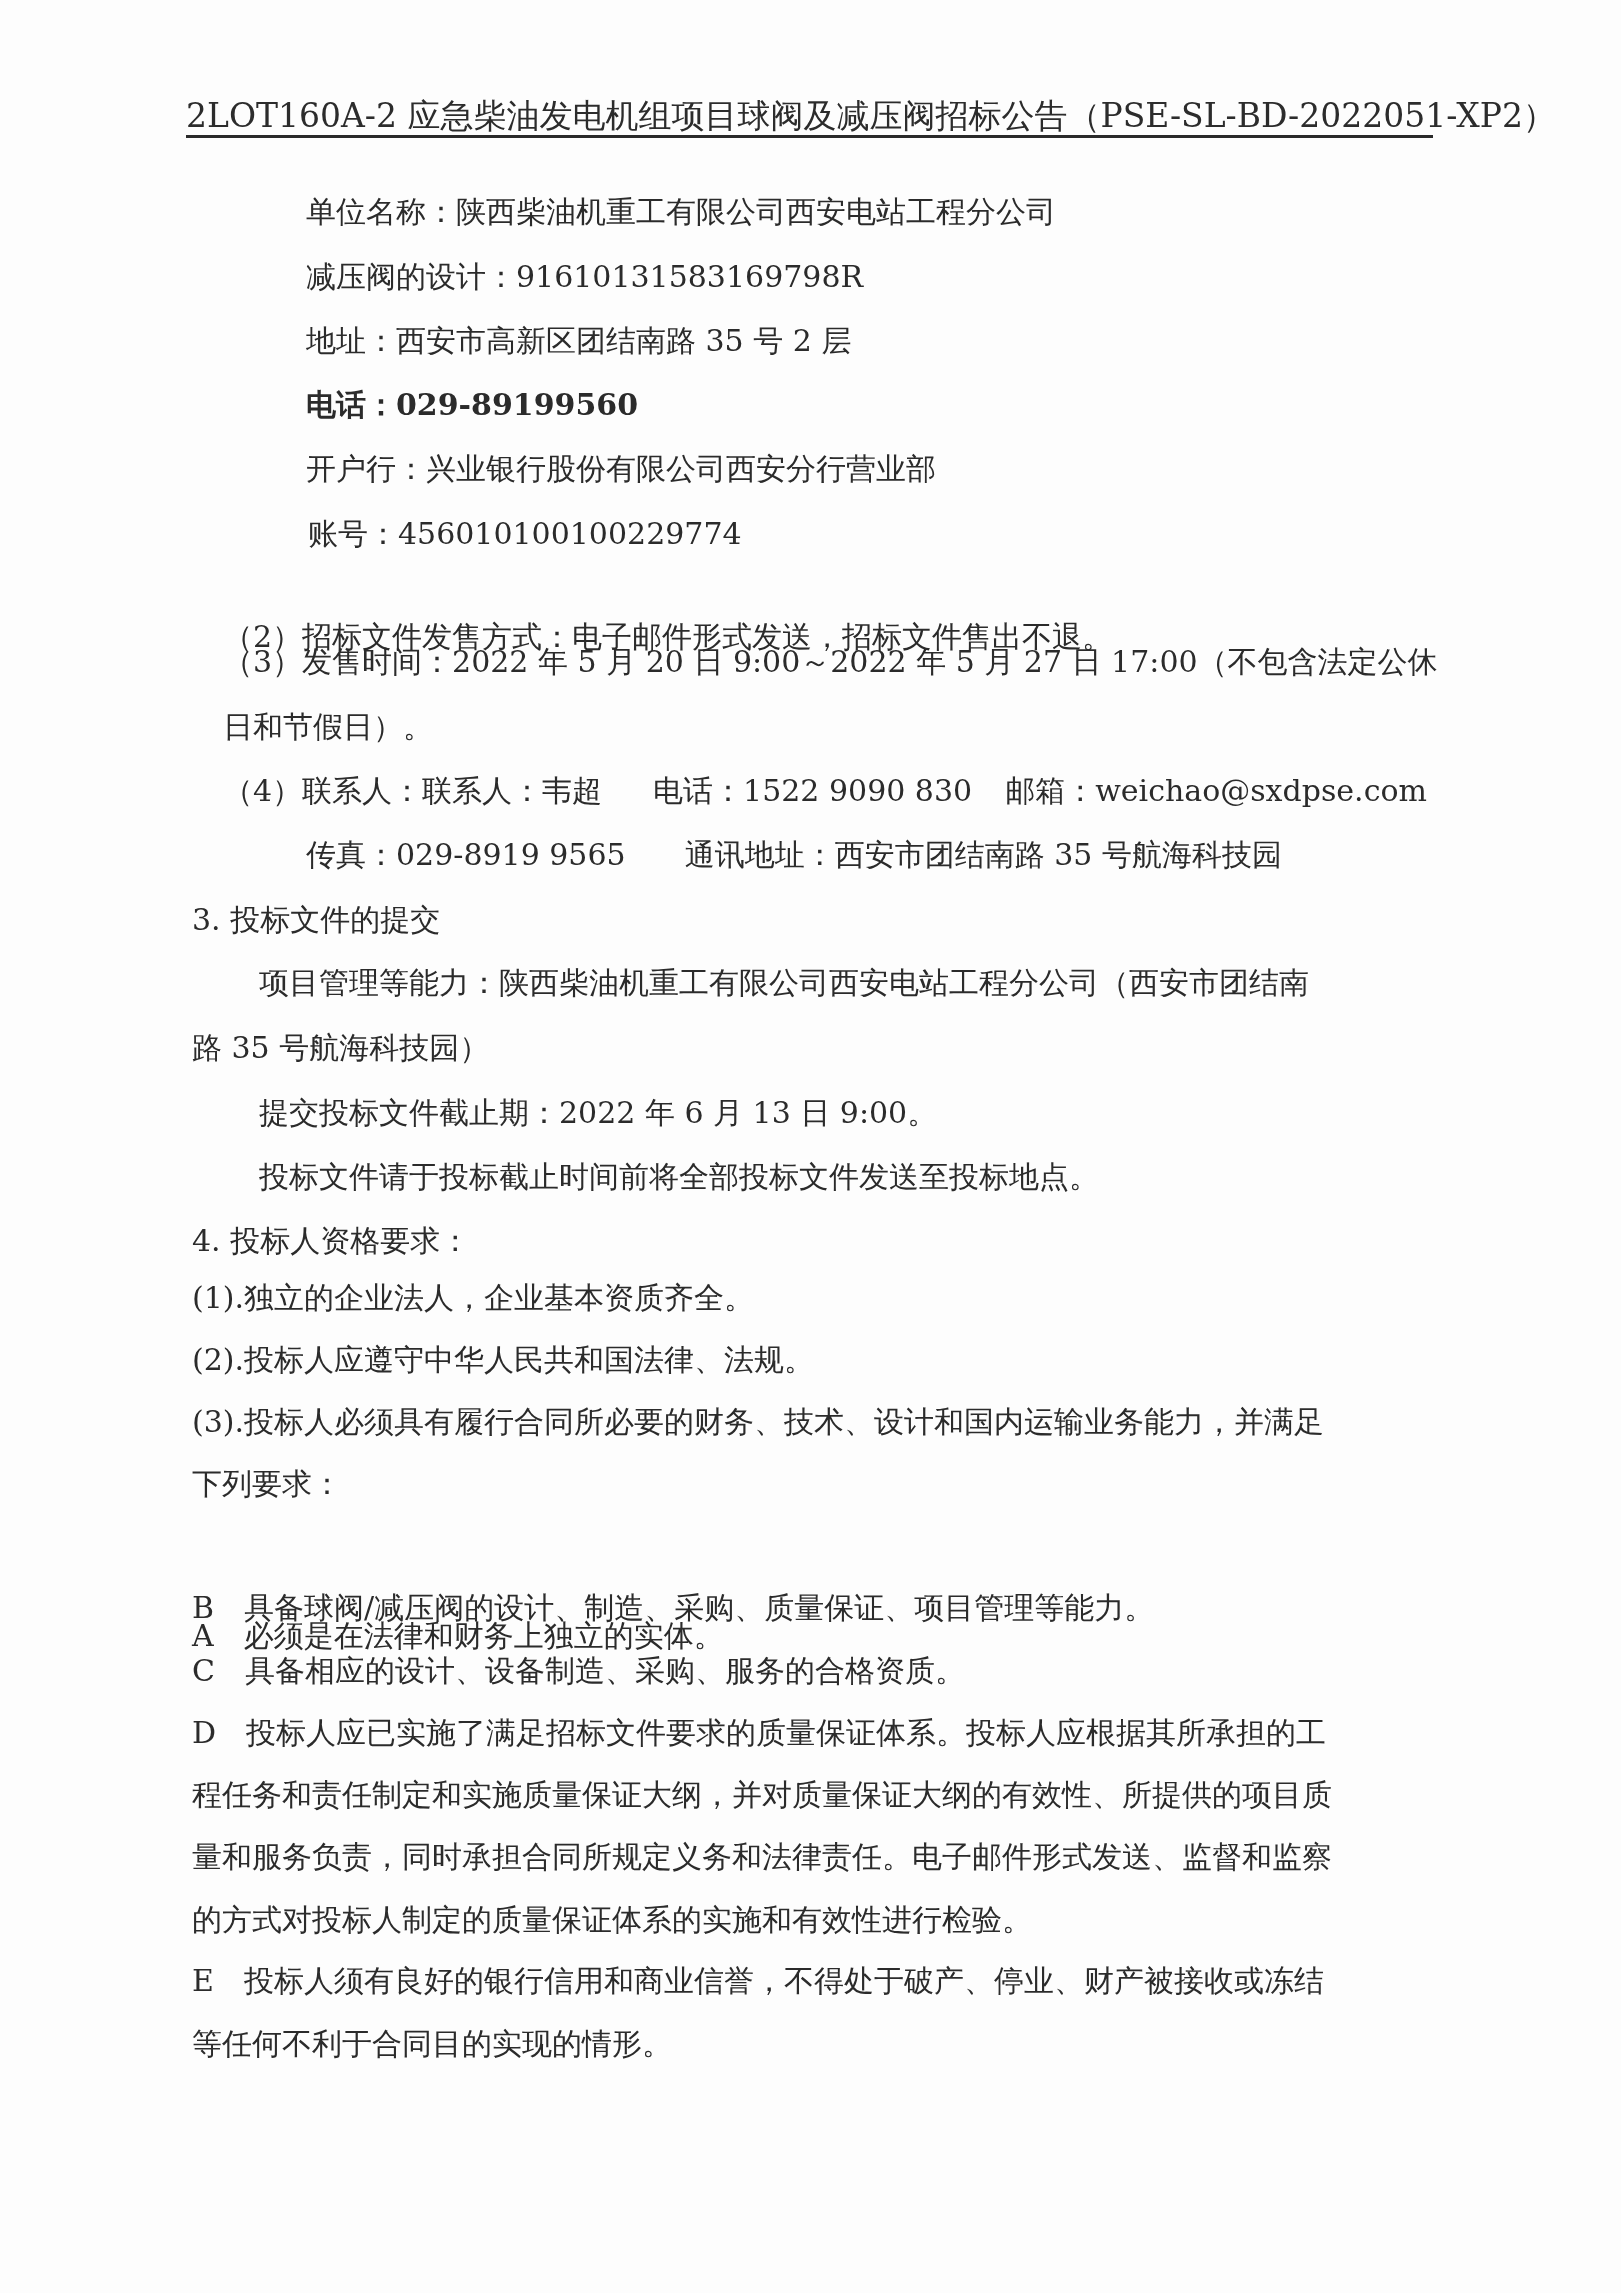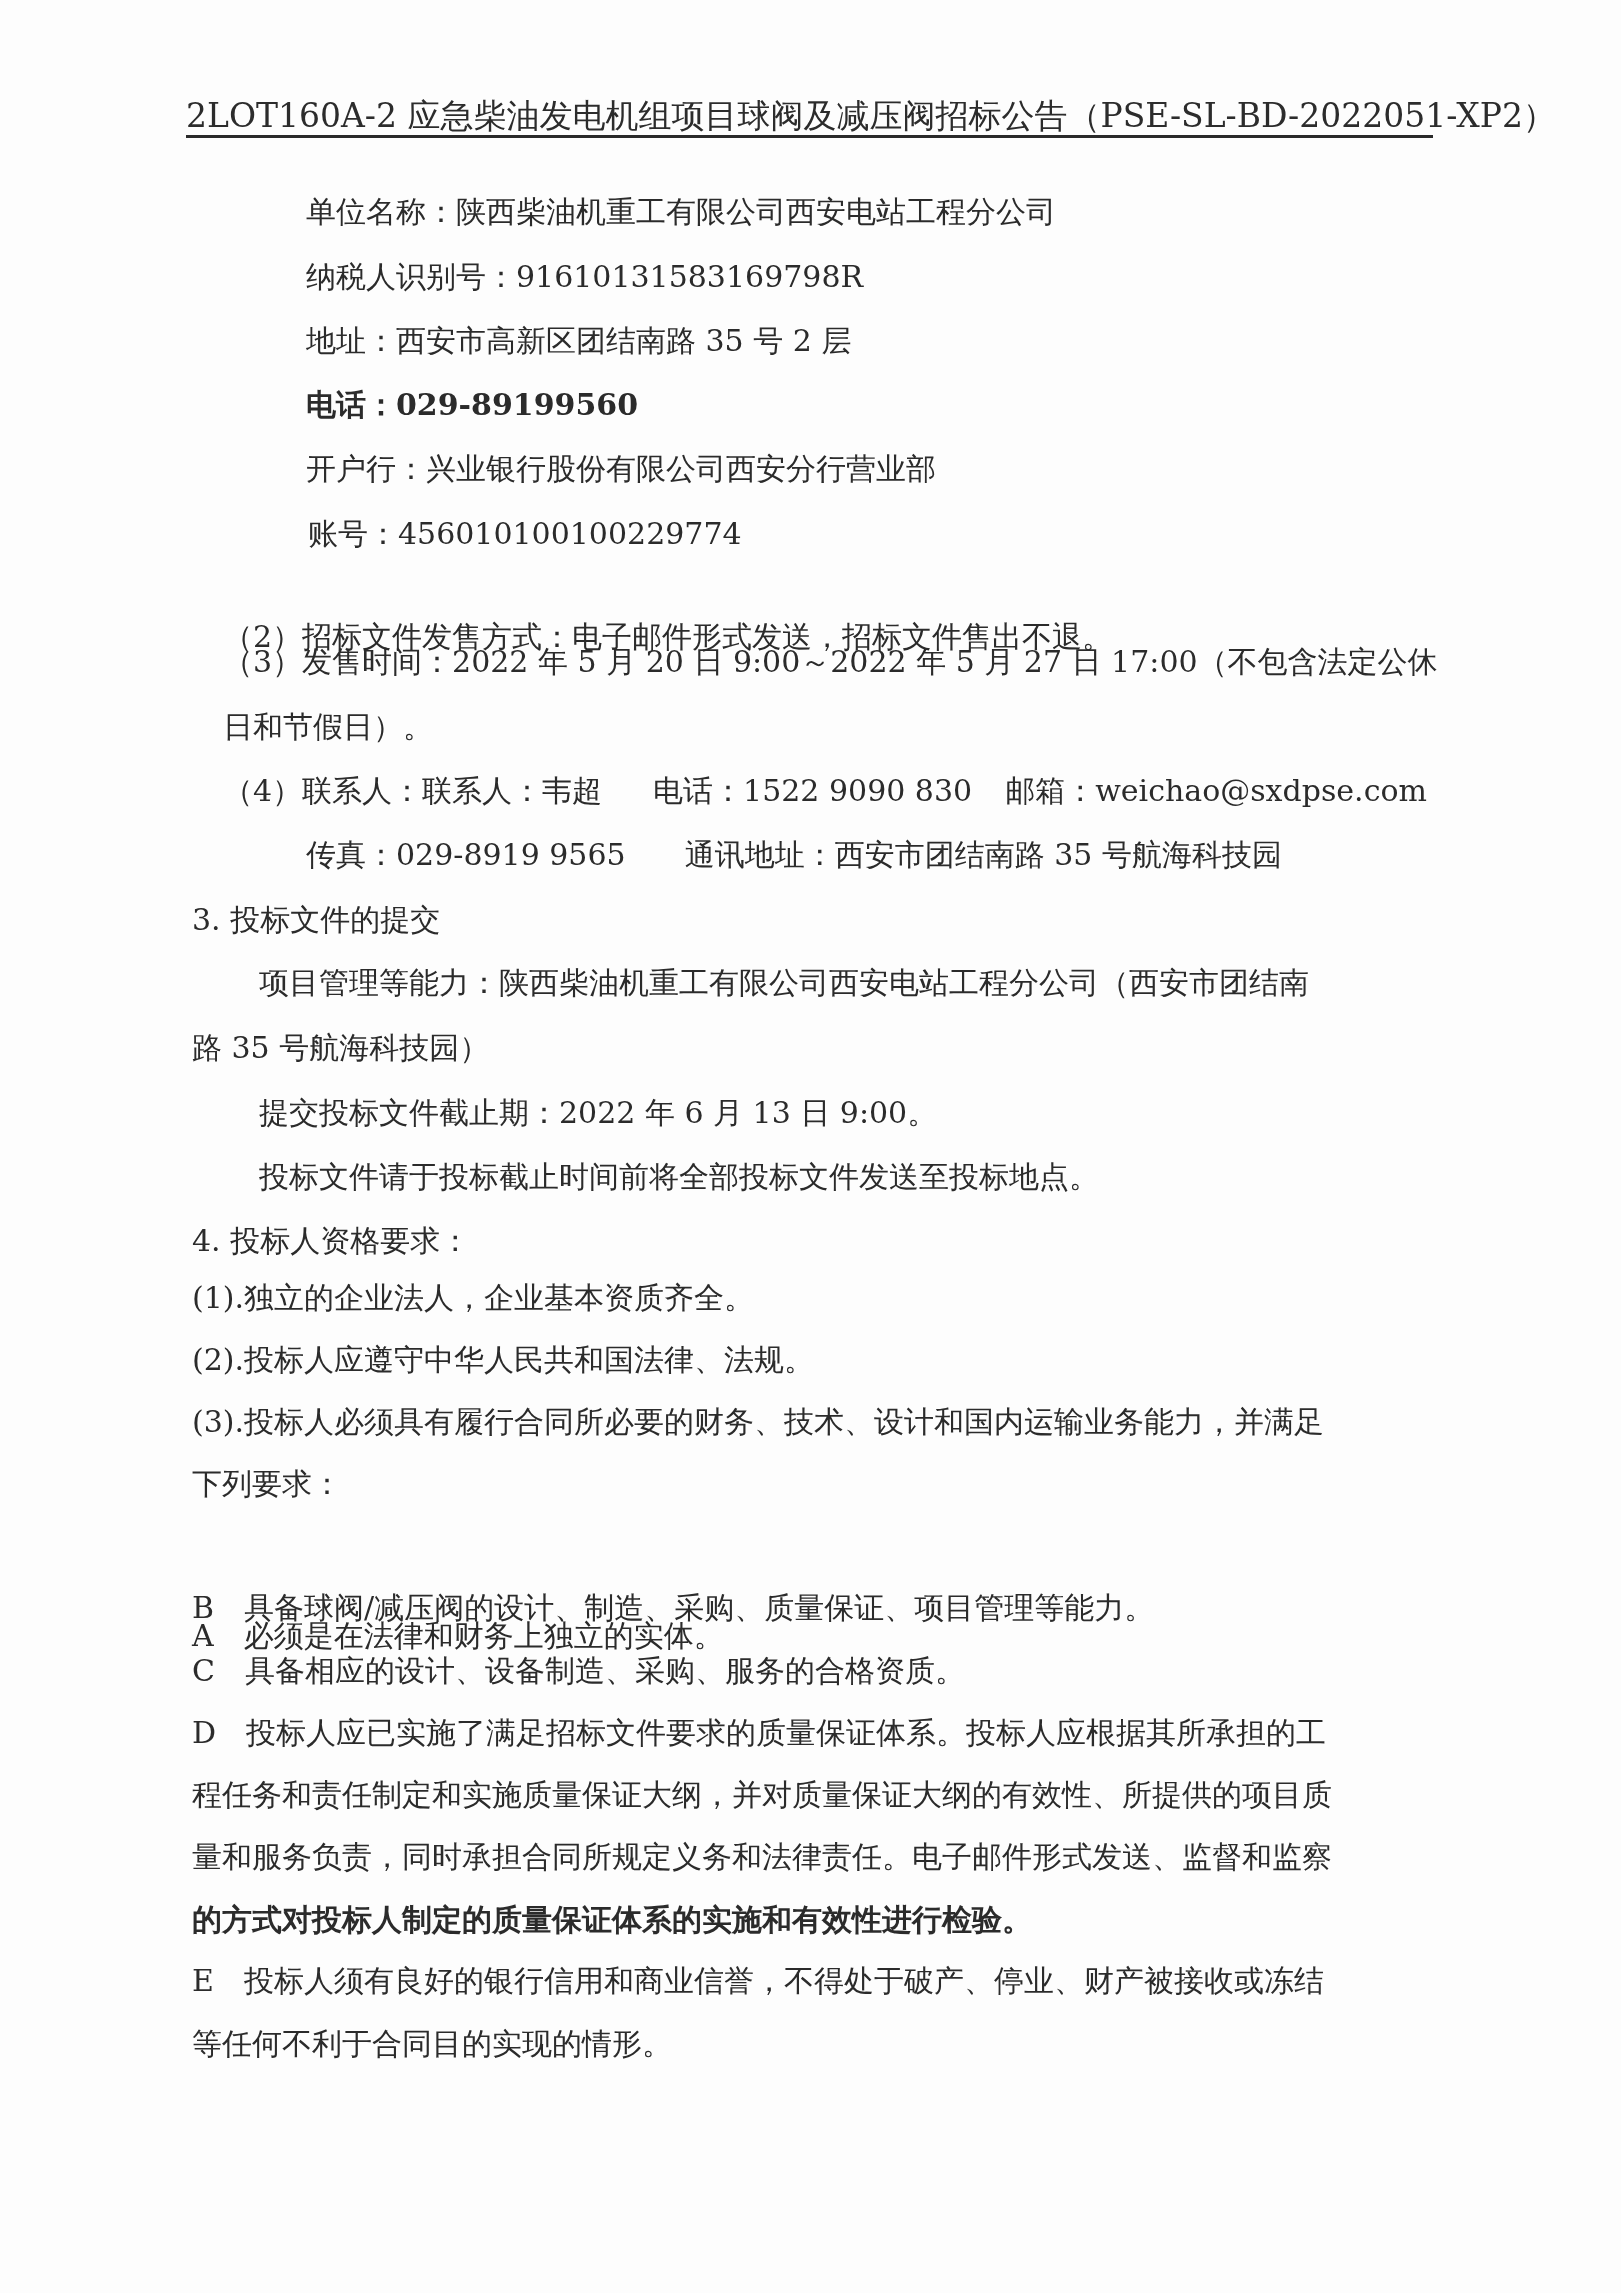--- a/index.html
+++ b/index.html
@@ -36,21 +36,21 @@
   }
   .gap { display: inline-block; }
 </style>
 </head>
 <body>
 
 <div class="header">2LOT160A-2 应急柴油发电机组项目球阀及减压阀招标公告（PSE-SL-BD-2022051-XP2）</div>
 <div class="header-rule"></div>
 
 <div class="line" style="left:306px; top:192px;">单位名称：陕西柴油机重工有限公司西安电站工程分公司</div>
-<div class="line" style="left:306px; top:257px;">纳税人识别号：91610131583169798R</div>
+<div class="line" style="left:306px; top:257px;">减压阀的设计：91610131583169798R</div>
 <div class="line" style="left:306px; top:321px;">地址：西安市高新区团结南路 35 号 2 层</div>
 <div class="line" style="left:306px; top:385px;font-weight:bold;">电话：029-89199560</div>
 <div class="line" style="left:306px; top:449px;">开户行：兴业银行股份有限公司西安分行营业部</div>
 <div class="line" style="left:308px; top:514px;">账号：456010100100229774</div>
 
 <div class="line" style="left:223px; top:578px;margin-top:39px;">（2）招标文件发售方式：电子邮件形式发送，招标文件售出不退。</div>
 <div class="line" style="left:223px; top:642px;">（3）发售时间：2022 年 5 月 20 日 9:00～2022 年 5 月 27 日 17:00（不包含法定公休</div>
 <div class="line" style="left:223px; top:707px;">日和节假日）。</div>
 <div class="line" style="left:223px; top:771px;">
   <span>（4）联系人：联系人：韦超</span><span class="gap" style="width:51px"></span><span>电话：1522 9090 830</span><span class="gap" style="width:33px"></span><span>邮箱：weichao@sxdpse.com</span>
@@ -69,16 +69,16 @@
 <div class="line" style="left:192px; top:1278px;">(1).独立的企业法人，企业基本资质齐全。</div>
 <div class="line" style="left:192px; top:1340px;">(2).投标人应遵守中华人民共和国法律、法规。</div>
 <div class="line" style="left:192px; top:1402px;">(3).投标人必须具有履行合同所必要的财务、技术、设计和国内运输业务能力，并满足</div>
 <div class="line" style="left:192px; top:1464px;">下列要求：</div>
 <div class="line" style="left:192px; top:1616px;">A　必须是在法律和财务上独立的实体。</div>
 <div class="line" style="left:192px; top:1588px;">B　具备球阀/减压阀的设计、制造、采购、质量保证、项目管理等能力。</div>
 <div class="line" style="left:192px; top:1651px;">C　具备相应的设计、设备制造、采购、服务的合格资质。</div>
 <div class="line" style="left:192px; top:1713px;">D　投标人应已实施了满足招标文件要求的质量保证体系。投标人应根据其所承担的工</div>
 <div class="line" style="left:192px; top:1775px;">程任务和责任制定和实施质量保证大纲，并对质量保证大纲的有效性、所提供的项目质</div>
 <div class="line" style="left:192px; top:1837px;">量和服务负责，同时承担合同所规定义务和法律责任。电子邮件形式发送、监督和监察</div>
-<div class="line" style="left:192px; top:1900px;font-weight:bold;">的方式对投标人制定的质量保证体系的实施和有效性进行检验。</div>
+<div class="line" style="left:192px; top:1900px;">的方式对投标人制定的质量保证体系的实施和有效性进行检验。</div>
 <div class="line" style="left:192px; top:1961px;">E　投标人须有良好的银行信用和商业信誉，不得处于破产、停业、财产被接收或冻结</div>
 <div class="line" style="left:192px; top:2024px;">等任何不利于合同目的实现的情形。</div>
 
 
 </body></html>

